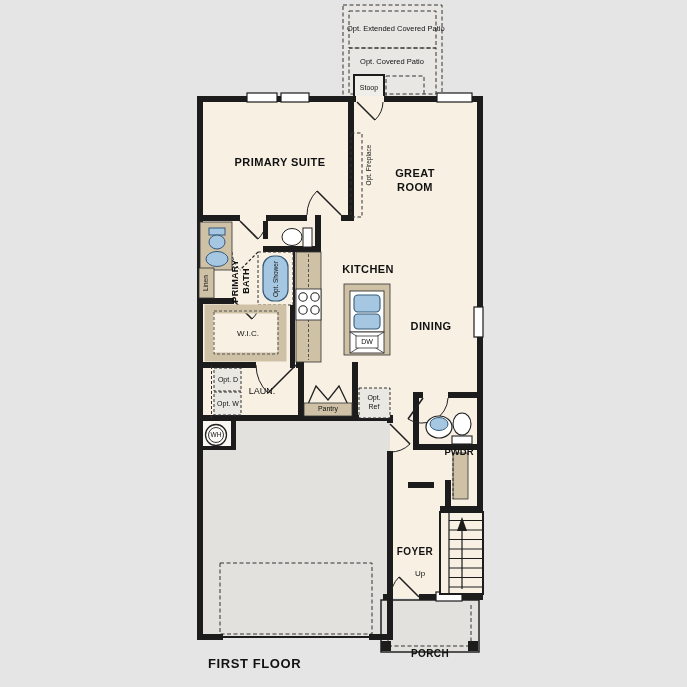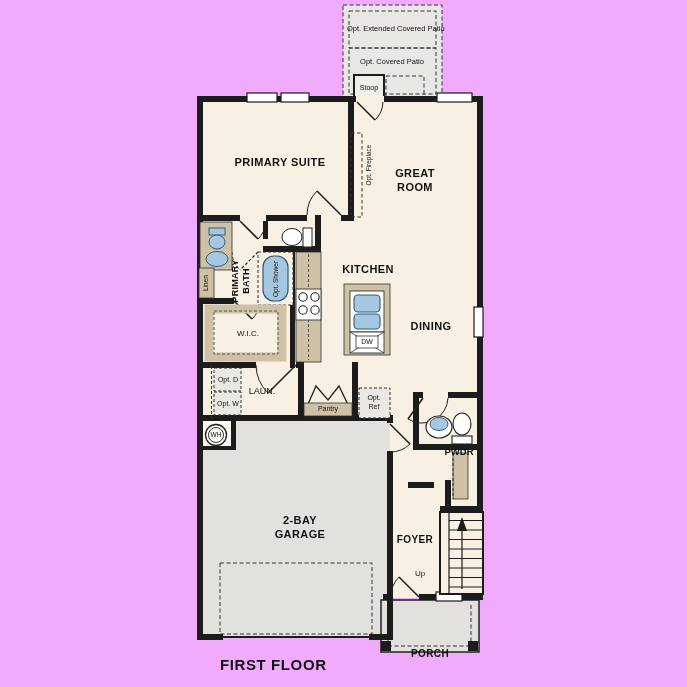--- a/index.html
+++ b/index.html
@@ -1,36 +1,36 @@
 <!DOCTYPE html>
 <html><head>
 <meta charset="utf-8">
 <style>
   html,body{margin:0;padding:0;background:#ffffff;}
-  #stage{position:relative;width:687px;height:687px;background:#f0abfc;overflow:hidden;
+  #stage{position:relative;width:687px;height:687px;background:#e5e5e5;overflow:hidden;
          font-family:"Liberation Sans",sans-serif;}
   #plan-svg{position:absolute;left:0;top:0;}
   .lbl{position:absolute;transform:translate(-50%,-50%);color:#111;text-align:center;
        white-space:nowrap;line-height:1.2;font-family:"Liberation Sans",sans-serif;}
   .wrap{white-space:normal;line-height:1.25;}
   .rot{transform:translate(-50%,-50%) rotate(-90deg);}
   .room{font-weight:bold;font-size:11px;letter-spacing:.4px;}
   #lbl-title{left:208px;top:656px;transform:none;text-align:left;font-weight:bold;
-             font-size:15px;letter-spacing:.6px;margin-left:12px;}
+             font-size:13px;letter-spacing:.6px;}
   #lbl-primary-suite{left:280px;top:163px;width:92px;}
   #lbl-great-room{left:415px;top:181px;width:64px;}
   #lbl-kitchen{left:368px;top:270px;}
   #lbl-dining{left:431px;top:327px;}
   #lbl-primary-bath{left:241px;top:281px;width:56px;font-size:9px;letter-spacing:.3px;}
   #lbl-wic{left:248px;top:334px;font-size:8px;font-weight:normal;}
   #lbl-laun{left:262px;top:391px;font-size:9px;font-weight:normal;}
   #lbl-pantry{left:328px;top:409px;font-size:7px;}
   #lbl-pwdr{left:459px;top:411px;font-size:9.5px;font-weight:bold;margin-top:41px;}
   #lbl-garage{left:300px;top:528px;width:78px;}
-  #lbl-foyer{left:415px;top:540px;font-size:10px;font-weight:bold;letter-spacing:.4px;}
+  #lbl-foyer{left:415px;top:552px;font-size:10px;font-weight:bold;letter-spacing:.4px;}
   #lbl-porch{left:430px;top:622px;font-size:10px;font-weight:bold;letter-spacing:.4px;margin-top:32px;}
   #lbl-stoop{left:369px;top:88px;font-size:7px;}
   #lbl-ext-patio{left:391px;top:28px;font-size:7.5px;width:88px;}
   #lbl-cov-patio{left:392px;top:61px;font-size:7.5px;}
   #lbl-fireplace{left:369px;top:165px;font-size:6.5px;}
   #lbl-shower{left:276px;top:279px;font-size:6.5px;width:38px;line-height:1.15;}
   #lbl-linen{left:206px;top:283px;font-size:6.5px;}
   #lbl-opt-d{left:228px;top:380px;font-size:7px;width:24px;}
   #lbl-opt-w{left:228px;top:404px;font-size:7px;width:24px;}
   #lbl-opt-ref{left:374px;top:403px;font-size:7px;width:26px;}
@@ -250,19 +250,18 @@
   <div class="lbl rot" id="lbl-linen">Linen</div>
   <div class="lbl" id="lbl-wic">W.I.C.</div>
   <div class="lbl" id="lbl-laun">LAUN.</div>
   <div class="lbl wrap" id="lbl-opt-d">Opt. D</div>
   <div class="lbl wrap" id="lbl-opt-w">Opt. W</div>
   <div class="lbl" id="lbl-pantry">Pantry</div>
   <div class="lbl wrap" id="lbl-opt-ref">Opt. Ref</div>
   <div class="lbl" id="lbl-dw">DW</div>
   <div class="lbl" id="lbl-pwdr">PWDR</div>
   <div class="lbl" id="lbl-wh">WH</div>
-  <div class="lbl room wrap" id="lbl-garage">2-BAY GARAGE</div>
   <div class="lbl" id="lbl-foyer">FOYER</div>
   <div class="lbl" id="lbl-up">Up</div>
   <div class="lbl" id="lbl-porch">PORCH</div>
   <div class="lbl" id="lbl-title">FIRST FLOOR</div>
 
 </div>
 
 </body></html>

